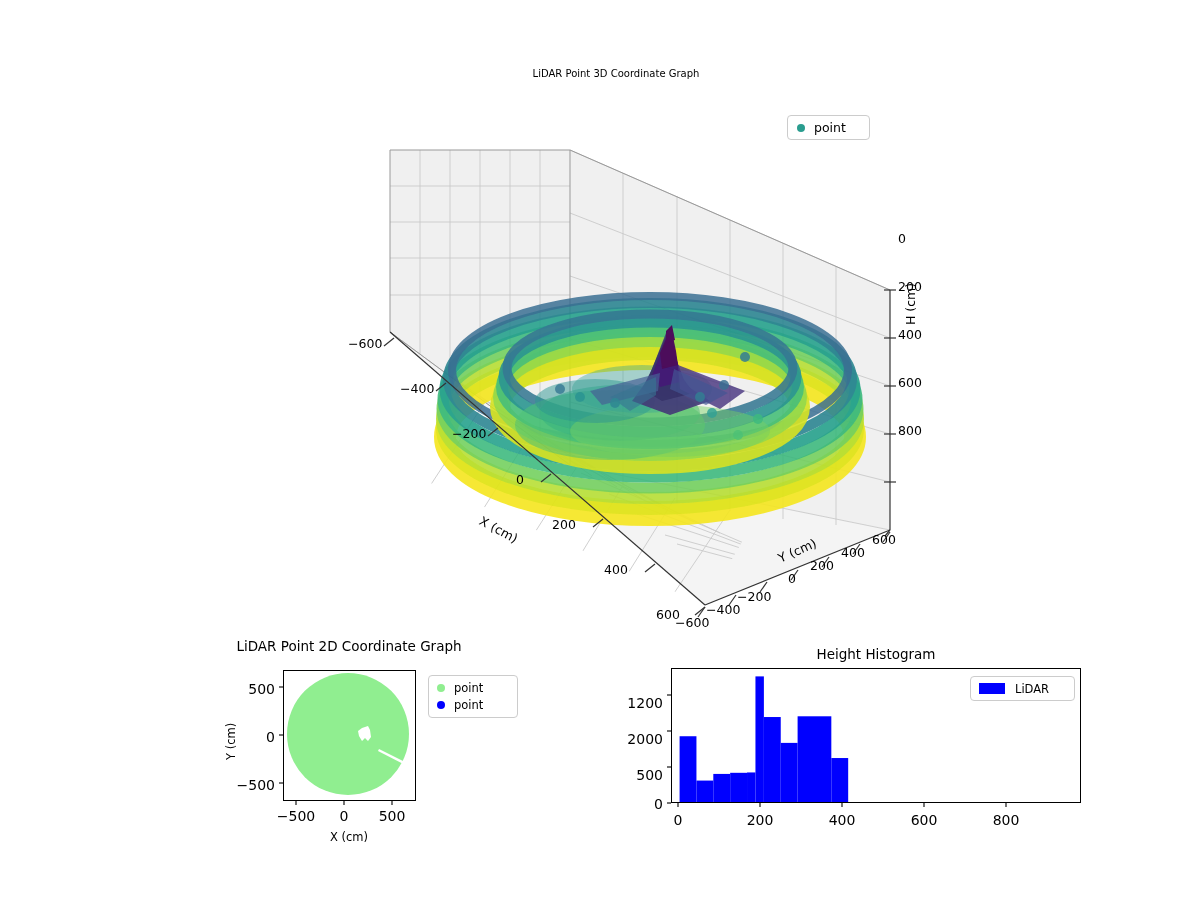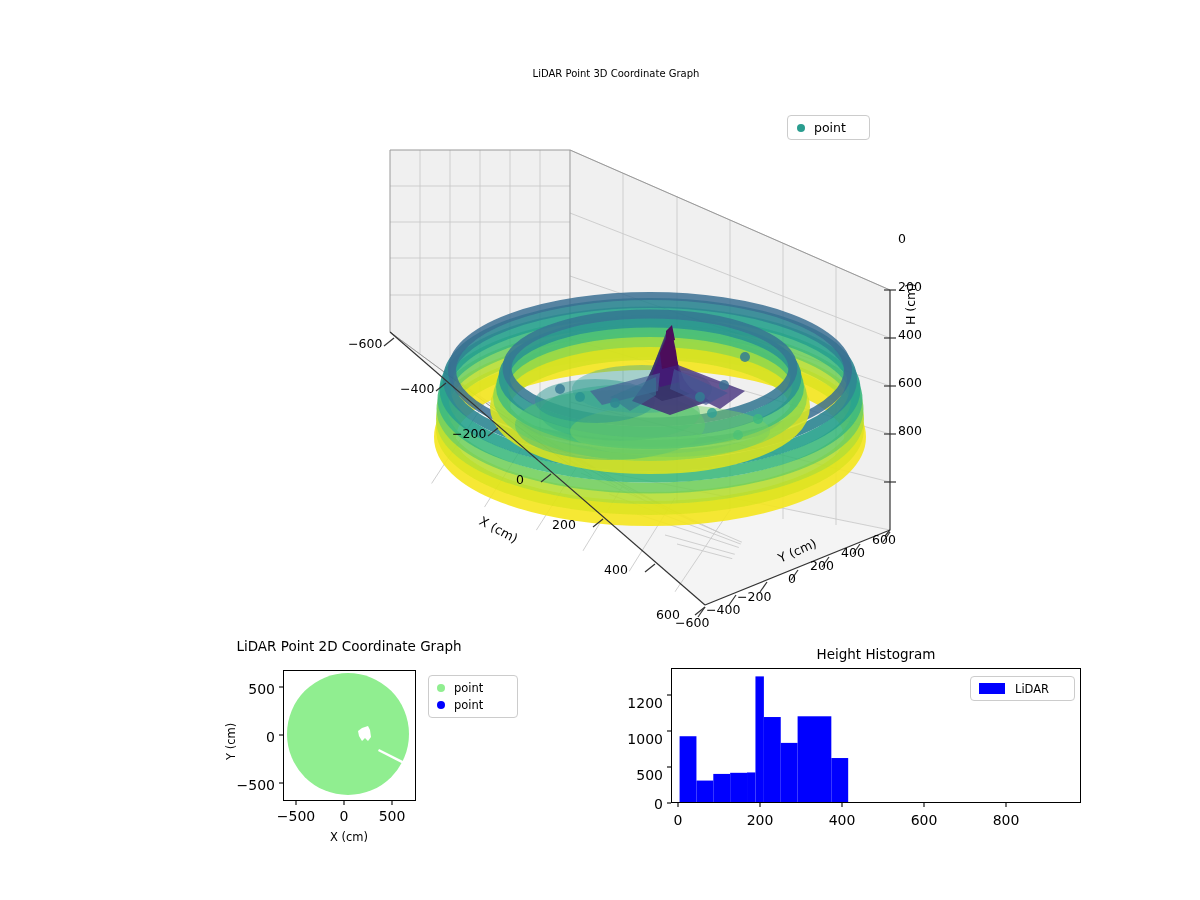--- a/index.html
+++ b/index.html
@@ -349,21 +349,21 @@
       <line x1="22" y1="32" x2="26" y2="32"></line>
 
       <line x1="33" y1="140" x2="33" y2="144"></line>
       <line x1="115" y1="140" x2="115" y2="144"></line>
       <line x1="197" y1="140" x2="197" y2="144"></line>
       <line x1="279" y1="140" x2="279" y2="144"></line>
       <line x1="361" y1="140" x2="361" y2="144"></line>
     </g>
   </svg>
   <div class="tklbl tr" style="left:663px;top:695px;">1200</div>
-  <div class="tklbl tr" style="left:663px;top:731px;">1000</div>
+  <div class="tklbl tr" style="left:663px;top:731px;">2000</div>
   <div class="tklbl tr" style="left:663px;top:767px;">500</div>
   <div class="tklbl tr" style="left:663px;top:796px;">0</div>
   <div class="tklbl tc" style="left:678px;top:812px;">0</div>
   <div class="tklbl tc" style="left:760px;top:812px;">200</div>
   <div class="tklbl tc" style="left:842px;top:812px;">400</div>
   <div class="tklbl tc" style="left:924px;top:812px;">600</div>
   <div class="tklbl tc" style="left:1006px;top:812px;">800</div>
 
 </div>
 

